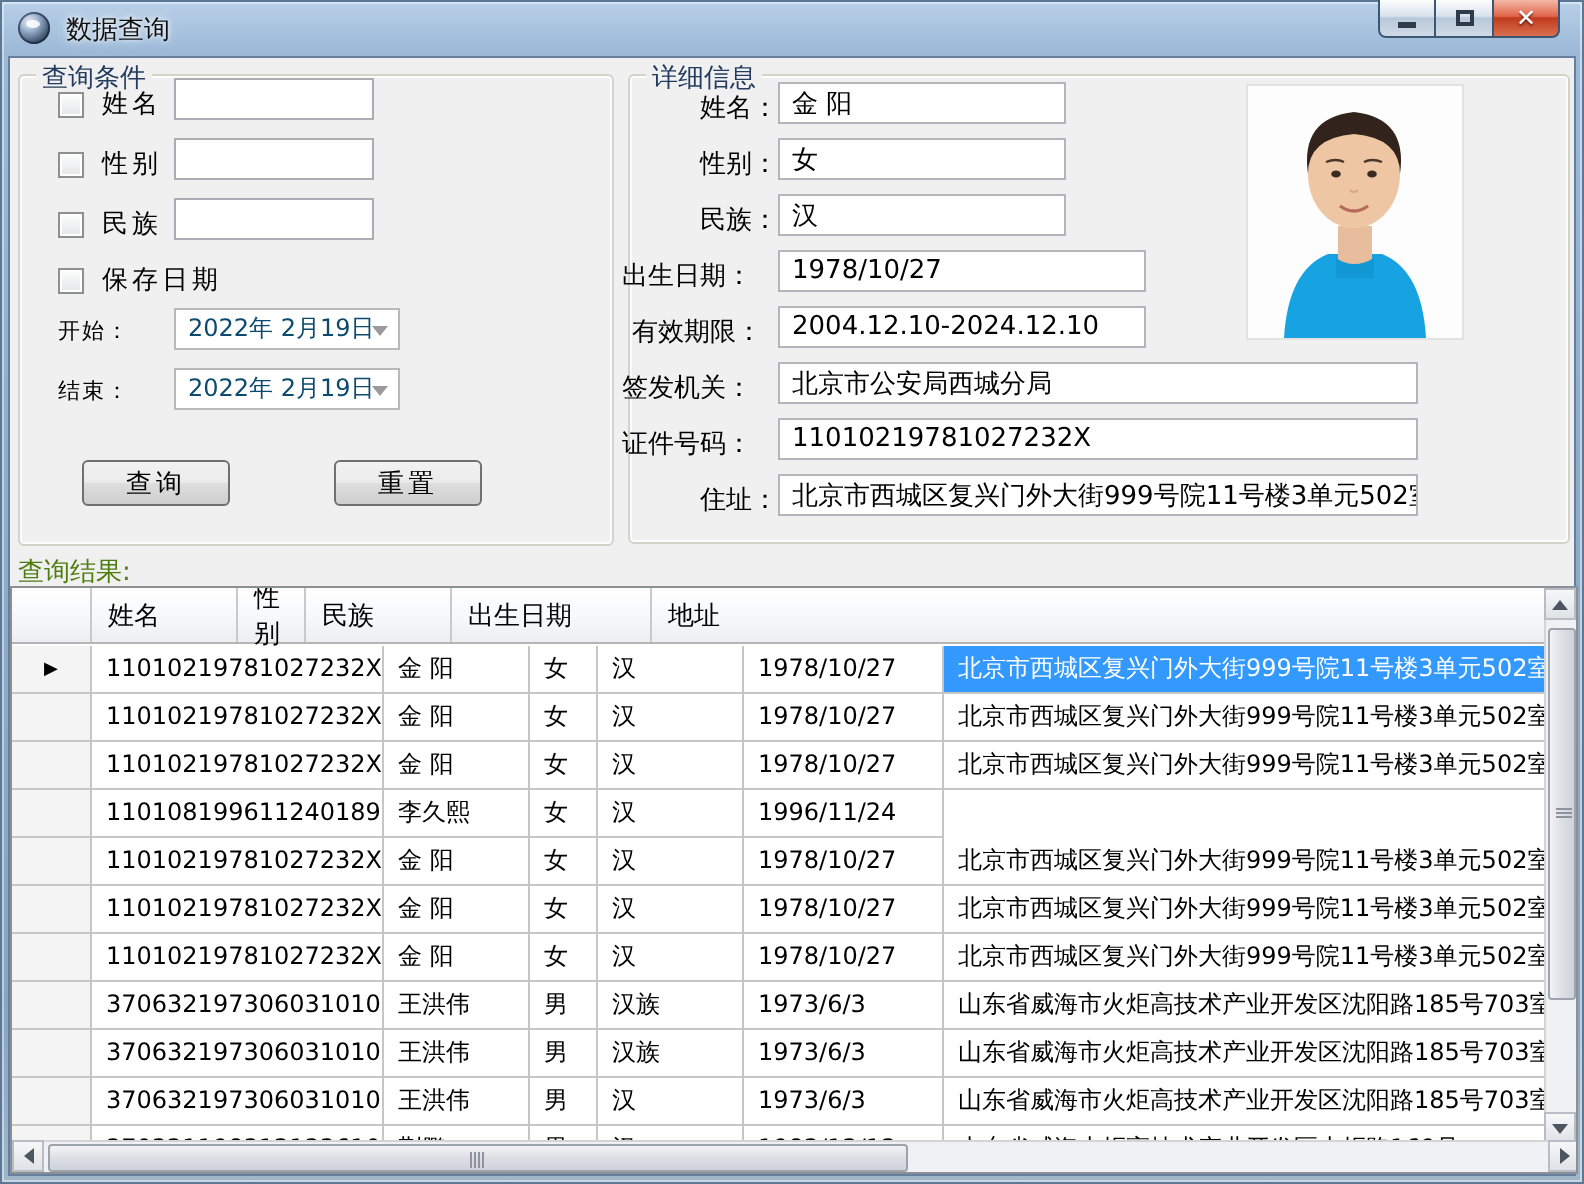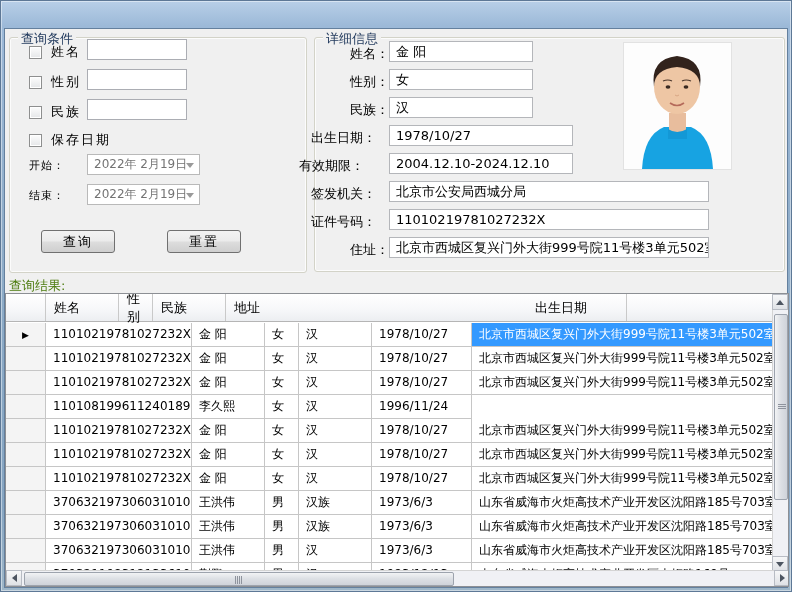--- a/index.html
+++ b/index.html
@@ -45,21 +45,21 @@
 
   
   .chk-row { position:absolute; left:24px; display:flex; align-items:center; }
   .checkbox { width:13px; height:13px; border:1px solid #8e8f8f; background:linear-gradient(180deg,#fdfdfd,#e4e6e8);
     box-shadow:inset 0 0 0 1px #fff; margin-right:9px; }
   .chk-label { font-size:13px; letter-spacing:2px; }
   .txtbox { position:absolute; left:82px; width:100px; height:21px; border:1px solid #abadb3; background:#fff; }
   .date-row { position:absolute; left:24px; display:flex; align-items:center; }
   .date-label { font-size:11px; width:52px; letter-spacing:1px; }
   .datebox { position:absolute; left:82px; width:113px; height:21px; border:1px solid #b9b9b9; background:#fff;
-    display:flex; align-items:center; padding-left:6px; font-size:12px; color:#737373; }
+    display:flex; align-items:center; padding-left:6px; font-size:12px; color:#0c4a6e; }
   .datebox .arrow { position:absolute; right:5px; top:8px; width:0; height:0;
     border-left:4px solid transparent; border-right:4px solid transparent; border-top:5px solid #9a9a9a; }
   .btn { position:absolute; height:23px; border:1px solid #707070; border-radius:3px;
     background:linear-gradient(180deg,#f2f2f2 0%,#ebebeb 48%,#dddddd 52%,#cfcfcf 100%);
     font-size:13px; letter-spacing:2px; display:flex; align-items:center; justify-content:center;
     font-family:"DejaVu Sans", sans-serif; }
   .fld-label { position:absolute; width:72px; text-align:right; font-size:13px; color:#000; }
   .fld-box { position:absolute; left:384px; height:21px; border:1px solid #b4b6ba; background:#fff;
     display:flex; align-items:center; padding-left:6px; font-size:13px; white-space:nowrap; overflow:hidden; }
   .w-s { width:144px; } .w-m { width:184px; } .w-l { width:320px; }
@@ -103,20 +103,35 @@
   .h-thumb { position:absolute; top:1px; height:14px; left:18px; width:430px; border:1px solid #9da3ad; border-radius:2px;
     background:linear-gradient(180deg,#f2f3f5,#dcdfe4 50%,#cfd3da); }
   .h-thumb::after { content:""; position:absolute; top:3px; left:50%; margin-left:-4px; width:7px; height:8px;
     background:repeating-linear-gradient(90deg,#8e939d 0 1px,transparent 1px 2px); }
 </style>
 </head>
 <body>
 
 <div class="window">
 
+  <div class="titlebar">
+    <div class="app-icon"></div>
+    <div class="title-text">数据查询</div>
+    <div class="winbtns">
+      <div class="winbtn min">
+          <div class="glyph-min"></div>
+        </div>
+      <div class="winbtn max">
+          <div class="glyph-max"></div>
+        </div>
+      <div class="winbtn close">
+          <div class="glyph-close">✕</div>
+        </div>
+    </div>
+  </div>
 
   <div class="client">
 
     <div class="groupbox gb-query">
       <div class="gb-caption">查询条件</div>
     </div>
     <div class="chk-row" style="top:14px;">
       <div class="checkbox"></div>
       <span class="chk-label">姓名</span>
     </div>
@@ -167,21 +182,21 @@
 
     <div class="fld-label" style="top:44px; left:312px;">性别：</div>
     <div class="fld-box w-s" style="top:40px;">女</div>
 
     <div class="fld-label" style="top:72px; left:312px;">民族：</div>
     <div class="fld-box w-s" style="top:68px;">汉</div>
 
     <div class="fld-label" style="top:100px; left:299px;">出生日期：</div>
     <div class="fld-box w-m" style="top:96px;">1978/10/27</div>
 
-    <div class="fld-label" style="top:128px; left:287px;">有效期限：</div>
+    <div class="fld-label" style="top:128px; left:304px;">有效期限：</div>
     <div class="fld-box w-m" style="top:124px;">2004.12.10-2024.12.10</div>
 
     <div class="fld-label" style="top:156px; left:299px;">签发机关：</div>
     <div class="fld-box w-l" style="top:152px;">北京市公安局西城分局</div>
 
     <div class="fld-label" style="top:184px; left:299px;">证件号码：</div>
     <div class="fld-box w-l" style="top:180px;">11010219781027232X</div>
 
     <div class="fld-label" style="top:212px; left:312px;">住址：</div>
     <div class="fld-box w-l" style="top:208px;">北京市西城区复兴门外大街999号院11号楼3单元502室</div>
@@ -204,22 +219,22 @@
     </div>
 
     <div class="results-label">查询结果:</div>
 
     <div class="grid">
       <div class="grid-header">
         <div class="hcell w-sel"></div>
         <div class="hcell w-c1">姓名</div>
         <div class="hcell w-c2">性别</div>
         <div class="hcell w-c3">民族</div>
+        <div class="hcell w-c4">出生日期</div>
         <div class="hcell w-c5" style="border-right:none;">地址</div>
-        <div class="hcell w-c4">出生日期</div>
       </div>
       <div class="grid-body" id="grid-body">
           <div class="grid-row">
             <div class="cell selector w-sel">▶</div>
             <div class="cell w-c0">11010219781027232X</div>
             <div class="cell w-c1">金  阳</div>
             <div class="cell w-c2">女</div>
             <div class="cell w-c3">汉</div>
             <div class="cell w-c4">1978/10/27</div>
             <div class="cell w-c5 sel-cell">北京市西城区复兴门外大街999号院11号楼3单元502室</div>

